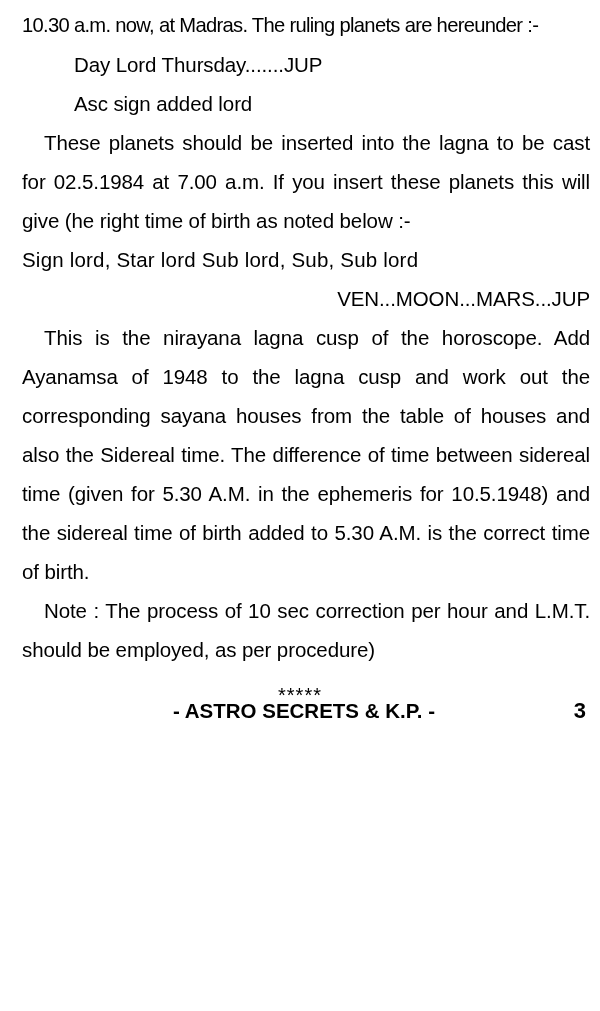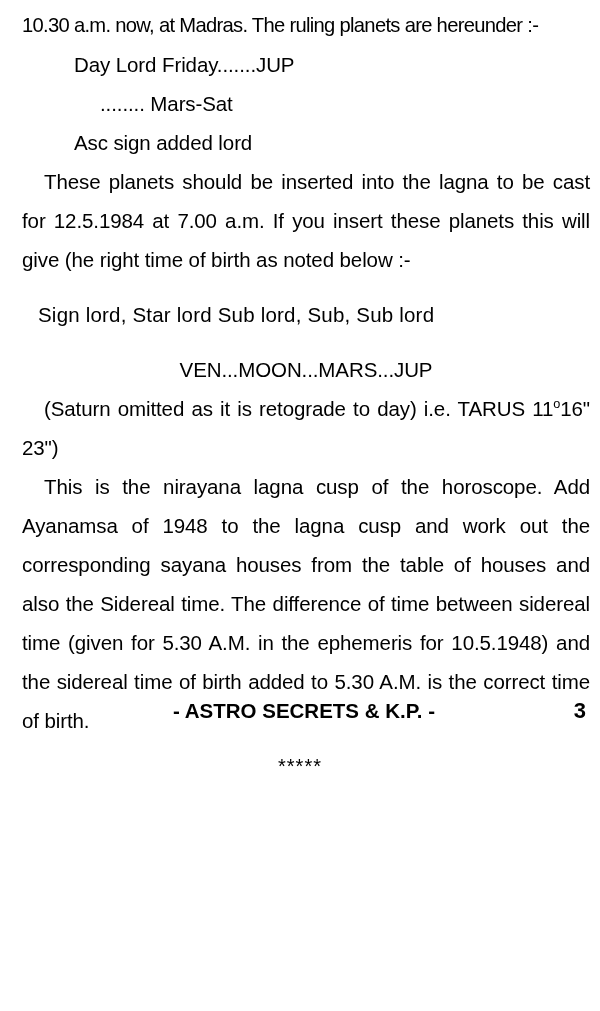--- a/index.html
+++ b/index.html
@@ -36,27 +36,27 @@
     line-height: 39px;
     text-align: justify;
     text-justify: inter-word;
     margin: 0;
     letter-spacing: -0.1px;
   }
   .para.indent {
     text-indent: 22px;
   }
   .nojust {
-    text-align: center;
+    text-align: right;
   }
   .spaced {
     font-size: 20.5px;
     line-height: 39px;
     text-align: justify;
-    margin: 16px;
+    margin: 0;
     letter-spacing: 0.2px;
   }
   .indent-1 {
     padding-left: 52px;
   }
   .indent-2 {
     padding-left: 78px;
   }
   .stars {
     text-align: center;
@@ -94,40 +94,39 @@
     line-height: 0;
   }
 </style>
 </head>
 <body>
 
 <div class="page">
 
   <div class="line tight">10.30 a.m. now, at Madras. The ruling planets are hereunder :-</div>
 
-  <div class="line indent-1">Day Lord Friday.......JUP</div>
+  <div class="line indent-1">Day Lord Thursday.......JUP</div>
 
 
 
-  <div class="line indent-2">........ Mars-Sat</div>
 
   <div class="line indent-1">Asc sign added lord</div>
 
 
 
-  <p class="para indent">These planets should be inserted into the lagna to be cast for 12.5.1984 at 7.00 a.m. If you insert these planets this will give (he right time of birth as noted below :-</p>
+  <p class="para indent">These planets should be inserted into the lagna to be cast for 02.5.1984 at 7.00 a.m. If you insert these planets this will give (he right time of birth as noted below :-</p>
 
   <p class="spaced">Sign lord, Star lord Sub lord, Sub, Sub lord</p>
 
   <p class="para nojust">VEN...MOON...MARS...JUP</p>
 
-  <p class="para indent"><span>(Saturn omitted as it is retograde to day) i.e. TARUS 11</span><sup>o</sup><span>16" 23")</span></p>
 
   <p class="para indent">This is the nirayana lagna cusp of the horoscope. Add Ayanamsa of 1948 to the lagna cusp and work out the corresponding sayana houses from the table of houses and also the Sidereal time. The difference of time between sidereal time (given for 5.30 A.M. in the ephemeris for 10.5.1948) and the sidereal time of birth added to 5.30 A.M. is the correct time of birth.</p>
 
+  <p class="para indent">Note : The process of 10 sec correction per hour and L.M.T. should be employed, as per procedure)</p>
 
   <div class="stars">*****</div>
 
   <div class="footer">
     <div class="footer-title">- ASTRO SECRETS &amp; K.P. -</div>
     <div class="footer-page">3</div>
   </div>
 
 </div>
 

